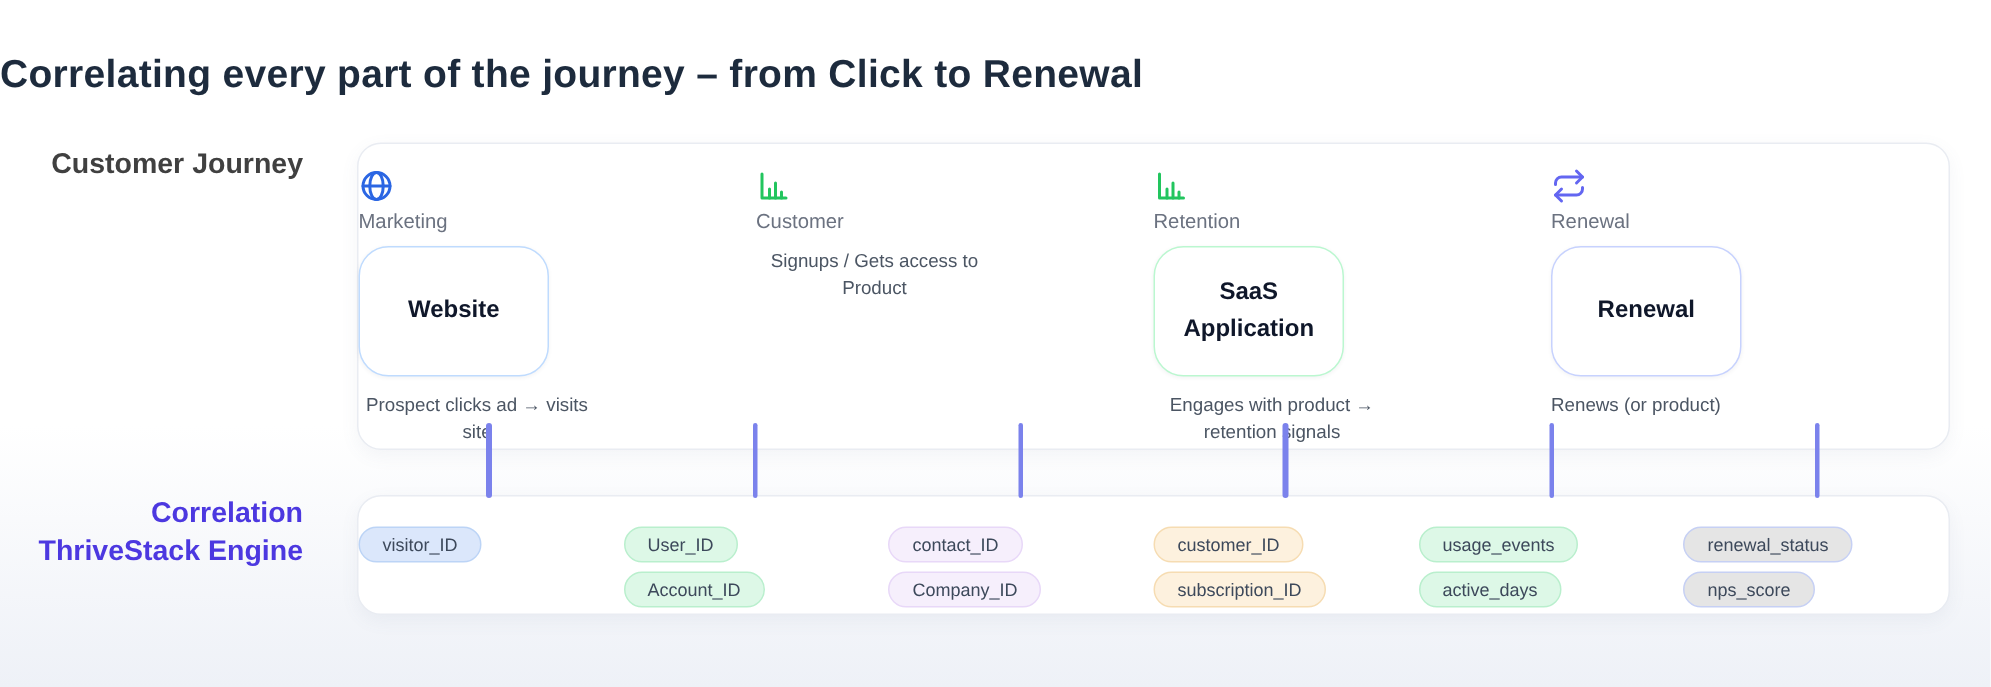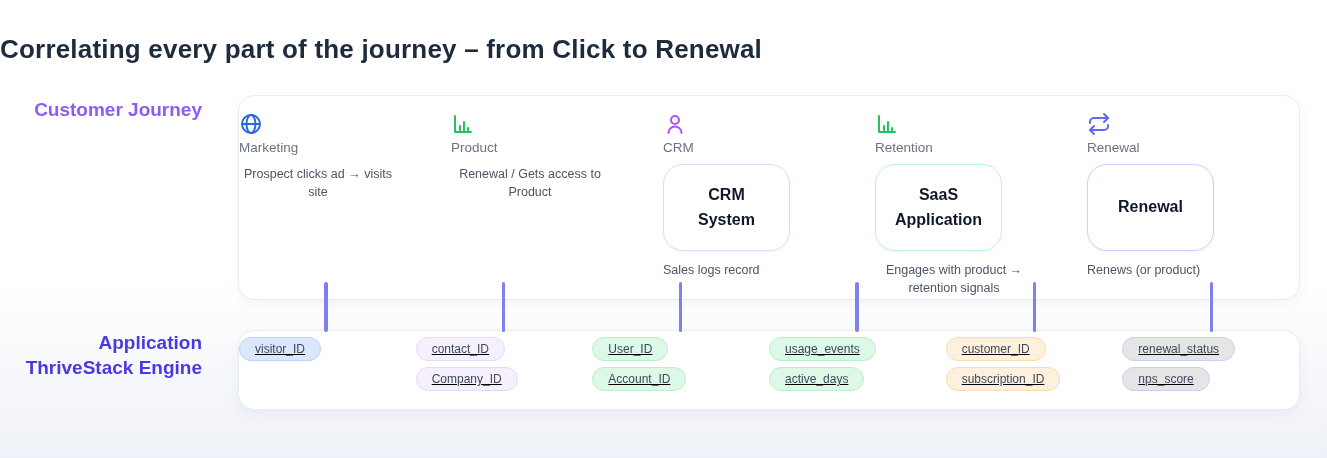--- a/index.html
+++ b/index.html
@@ -9,31 +9,31 @@
     background:linear-gradient(180deg,#ffffff 0%,#ffffff 62%,#eef1f7 100%);
   }
   #app{position:relative;width:1327px;height:458px;}
 
   .title{
     position:absolute;top:34px;left:0;width:1300px;
     text-align:left;font-size:26px;font-weight:700;color:#1d2b3d;letter-spacing:.2px;
   }
 
   .side-label{position:absolute;left:0;width:202px;text-align:right;font-weight:700;}
-  .journey-label{top:99px;font-size:19px;color:#8b5cf6;}
+  .journey-label{top:99px;font-size:19px;color:#404040;}
   .engine-label{top:330px;font-size:19px;color:#4c38e0;line-height:25px;}
 
   .card{
     position:absolute;left:238px;width:1062px;background:#ffffff;
     border:1px solid #e9ecf2;border-radius:16px;
     box-shadow:0 4px 12px rgba(100,116,139,.07);
     display:flex;box-sizing:border-box;
   }
   .journey-card{top:95px;height:205px;padding-top:16px;}
-  .engine-card{top:330px;height:80px;padding-top:6px;text-decoration:underline;}
+  .engine-card{top:330px;height:80px;padding-top:20px;}
 
   .col{flex:1 1 0;display:flex;flex-direction:column;align-items:flex-start;min-width:0;}
 
   .icon{width:24px;height:24px;display:block;}
   .icon svg{display:block;width:24px;height:24px;}
   .c-blue{color:#2b66e3;} .c-green{color:#22c55e;} .c-purple{color:#a855f7;}
   .c-orange{color:#f97316;} .c-indigo{color:#6366f1;}
 
   .stage-label{margin-top:4px;font-size:13.5px;color:#6b7280;}
 
@@ -77,64 +77,54 @@
 </head>
 <body>
 
 <div id="app">
 
   <div class="title">Correlating every part of the journey – from Click to Renewal</div>
 
   <div class="side-label journey-label">Customer Journey</div>
 
   <div class="side-label engine-label">
-    <div>Application</div>
+    <div>Correlation</div>
     <div>ThriveStack Engine</div>
   </div>
 
   <div class="card journey-card">
 
     <div class="col">
       <span class="icon c-blue">
         <svg viewBox="0 0 24 24" fill="none" stroke="currentColor" stroke-width="2" stroke-linecap="round" stroke-linejoin="round">
             <circle cx="12" cy="12" r="9"></circle>
             <path d="M3 12h18"></path>
             <ellipse cx="12" cy="12" rx="4.5" ry="9"></ellipse>
           </svg>
       </span>
       <div class="stage-label">Marketing</div>
+      <div class="sysbox b-blue">
+        <span class="sysname">Website</span>
+      </div>
       <div class="desc">Prospect clicks ad → visits site</div>
     </div>
 
     <div class="col">
       <span class="icon c-green">
         <svg viewBox="0 0 24 24" fill="none" stroke="currentColor" stroke-width="2" stroke-linecap="round" stroke-linejoin="round">
             <path d="M4 4v16h16"></path>
             <path d="M9 20v-6"></path>
             <path d="M13 20v-10"></path>
             <path d="M17 20v-4"></path>
           </svg>
       </span>
-      <div class="stage-label">Product</div>
-      <div class="desc">Renewal / Gets access to Product</div>
-    </div>
-
-    <div class="col">
-      <span class="icon c-purple">
-        <svg viewBox="0 0 24 24" fill="none" stroke="currentColor" stroke-width="2" stroke-linecap="round" stroke-linejoin="round">
-            <circle cx="12" cy="8" r="4"></circle>
-            <path d="M5.5 21a6.5 6.5 0 0 1 13 0"></path>
-          </svg>
-      </span>
-      <div class="stage-label">CRM</div>
-      <div class="sysbox b-purple">
-        <span class="sysname">CRM System</span>
-      </div>
-      <div class="desc">Sales logs record</div>
-    </div>
+      <div class="stage-label">Customer</div>
+      <div class="desc">Signups / Gets access to Product</div>
+    </div>
+
 
 
     <div class="col">
       <span class="icon c-green">
         <svg viewBox="0 0 24 24" fill="none" stroke="currentColor" stroke-width="2" stroke-linecap="round" stroke-linejoin="round">
             <path d="M4 4v16h16"></path>
             <path d="M9 20v-6"></path>
             <path d="M13 20v-10"></path>
             <path d="M17 20v-4"></path>
           </svg>
@@ -164,37 +154,37 @@
 
   </div>
 
   <div class="card engine-card">
 
     <div class="col pillcol">
       <span class="pill p-blue">visitor_ID</span>
     </div>
 
     <div class="col pillcol">
+      <span class="pill p-green">User_ID</span>
+      <span class="pill p-green">Account_ID</span>
+    </div>
+
+    <div class="col pillcol">
       <span class="pill p-purple">contact_ID</span>
       <span class="pill p-purple">Company_ID</span>
     </div>
 
     <div class="col pillcol">
-      <span class="pill p-green">User_ID</span>
-      <span class="pill p-green">Account_ID</span>
+      <span class="pill p-orange">customer_ID</span>
+      <span class="pill p-orange">subscription_ID</span>
     </div>
 
     <div class="col pillcol">
       <span class="pill p-green">usage_events</span>
       <span class="pill p-green">active_days</span>
-    </div>
-
-    <div class="col pillcol">
-      <span class="pill p-orange">customer_ID</span>
-      <span class="pill p-orange">subscription_ID</span>
     </div>
 
     <div class="col pillcol">
       <span class="pill p-indigo">renewal_status</span>
       <span class="pill p-indigo">nps_score</span>
     </div>
 
   </div>
 
   <div class="connectors">

